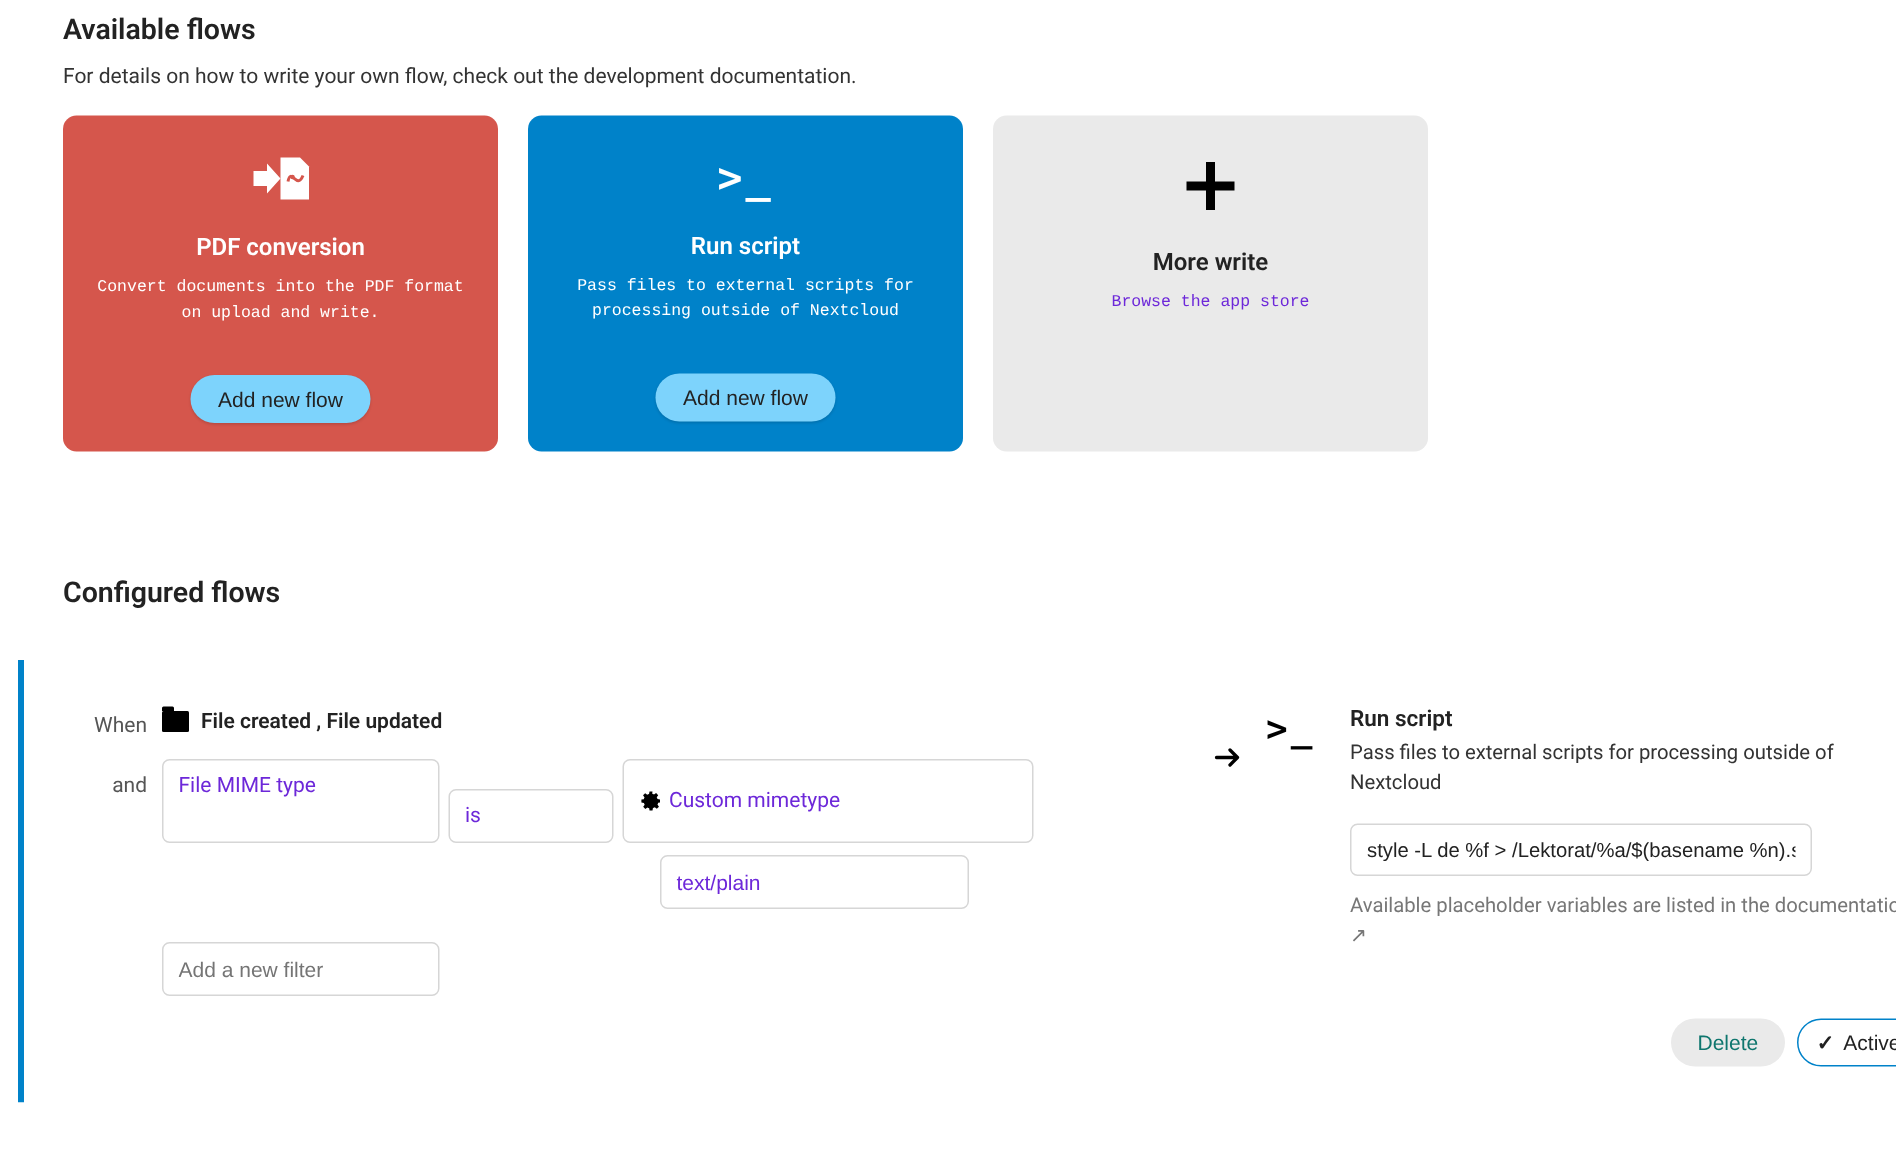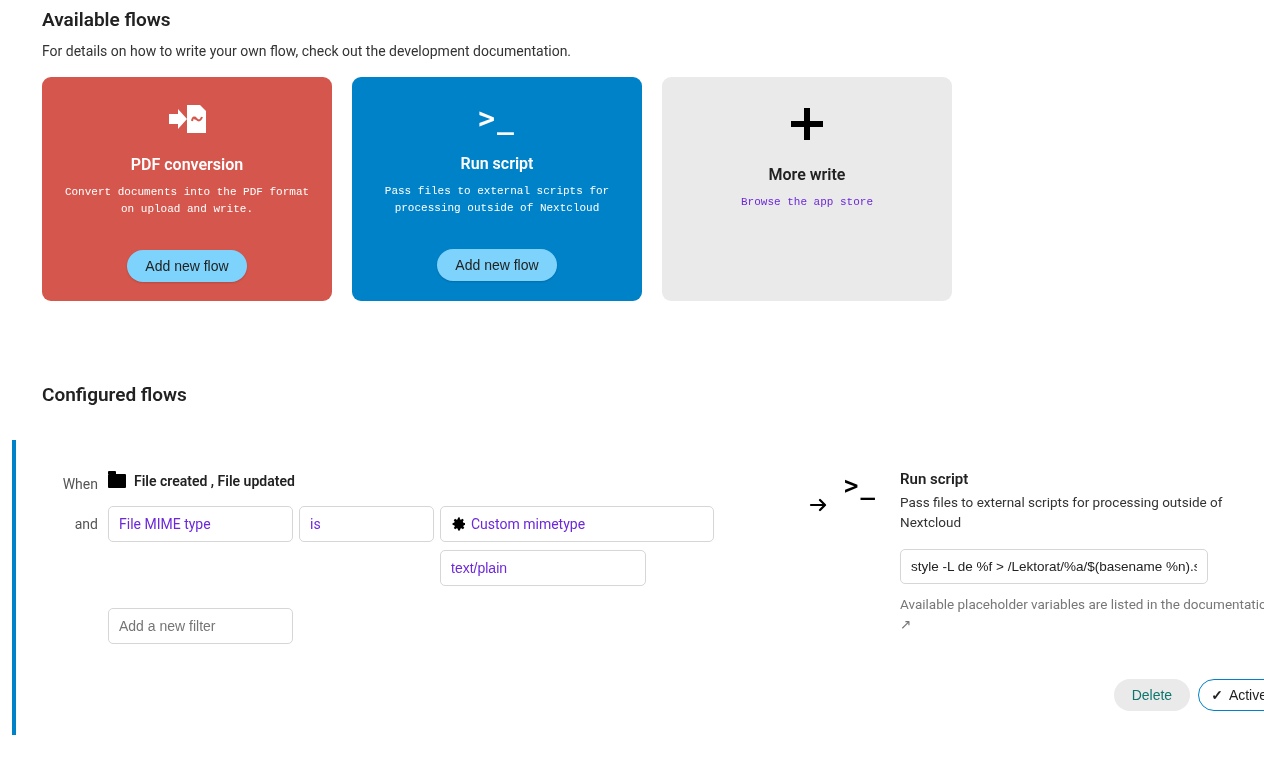--- a/index.html
+++ b/index.html
@@ -76,21 +76,21 @@
   .when-text { font-size: 14px; font-weight: 600; color: #222; }
   .select-box, .input-box {
     border: 1px solid #d6d6d6;
     border-radius: 5px;
     padding: 9px 10px;
     font-size: 14px;
     background: #fff;
     color: #6d28d9;
   }
   .sel-mime { width: 185px; margin-right: 6px; }
-  .sel-op { width: 135px; margin-right: 6px; }
+  .sel-op { width: 110px; margin-right: 6px; margin-top: 20px; }
   .sel-custom { width: 274px; display: flex; align-items: center; }
   .input-val { width: 206px; }
   .input-newfilter { width: 185px; color: #888; }
   .gear-icon { display: inline-flex; margin-right: 4px; }
   .arrow-col { display: flex; align-items: flex-start; padding-top: 24px; }
   .flow-right { width: 440px; position: relative; }
   .right-header { display: flex; gap: 14px; align-items: flex-start; }
   .right-title { font-size: 15px; font-weight: 600; margin-bottom: 4px; }
   .right-desc { font-size: 13.5px; color: #333; line-height: 1.5; margin-bottom: 16px; }
   .script-input {

